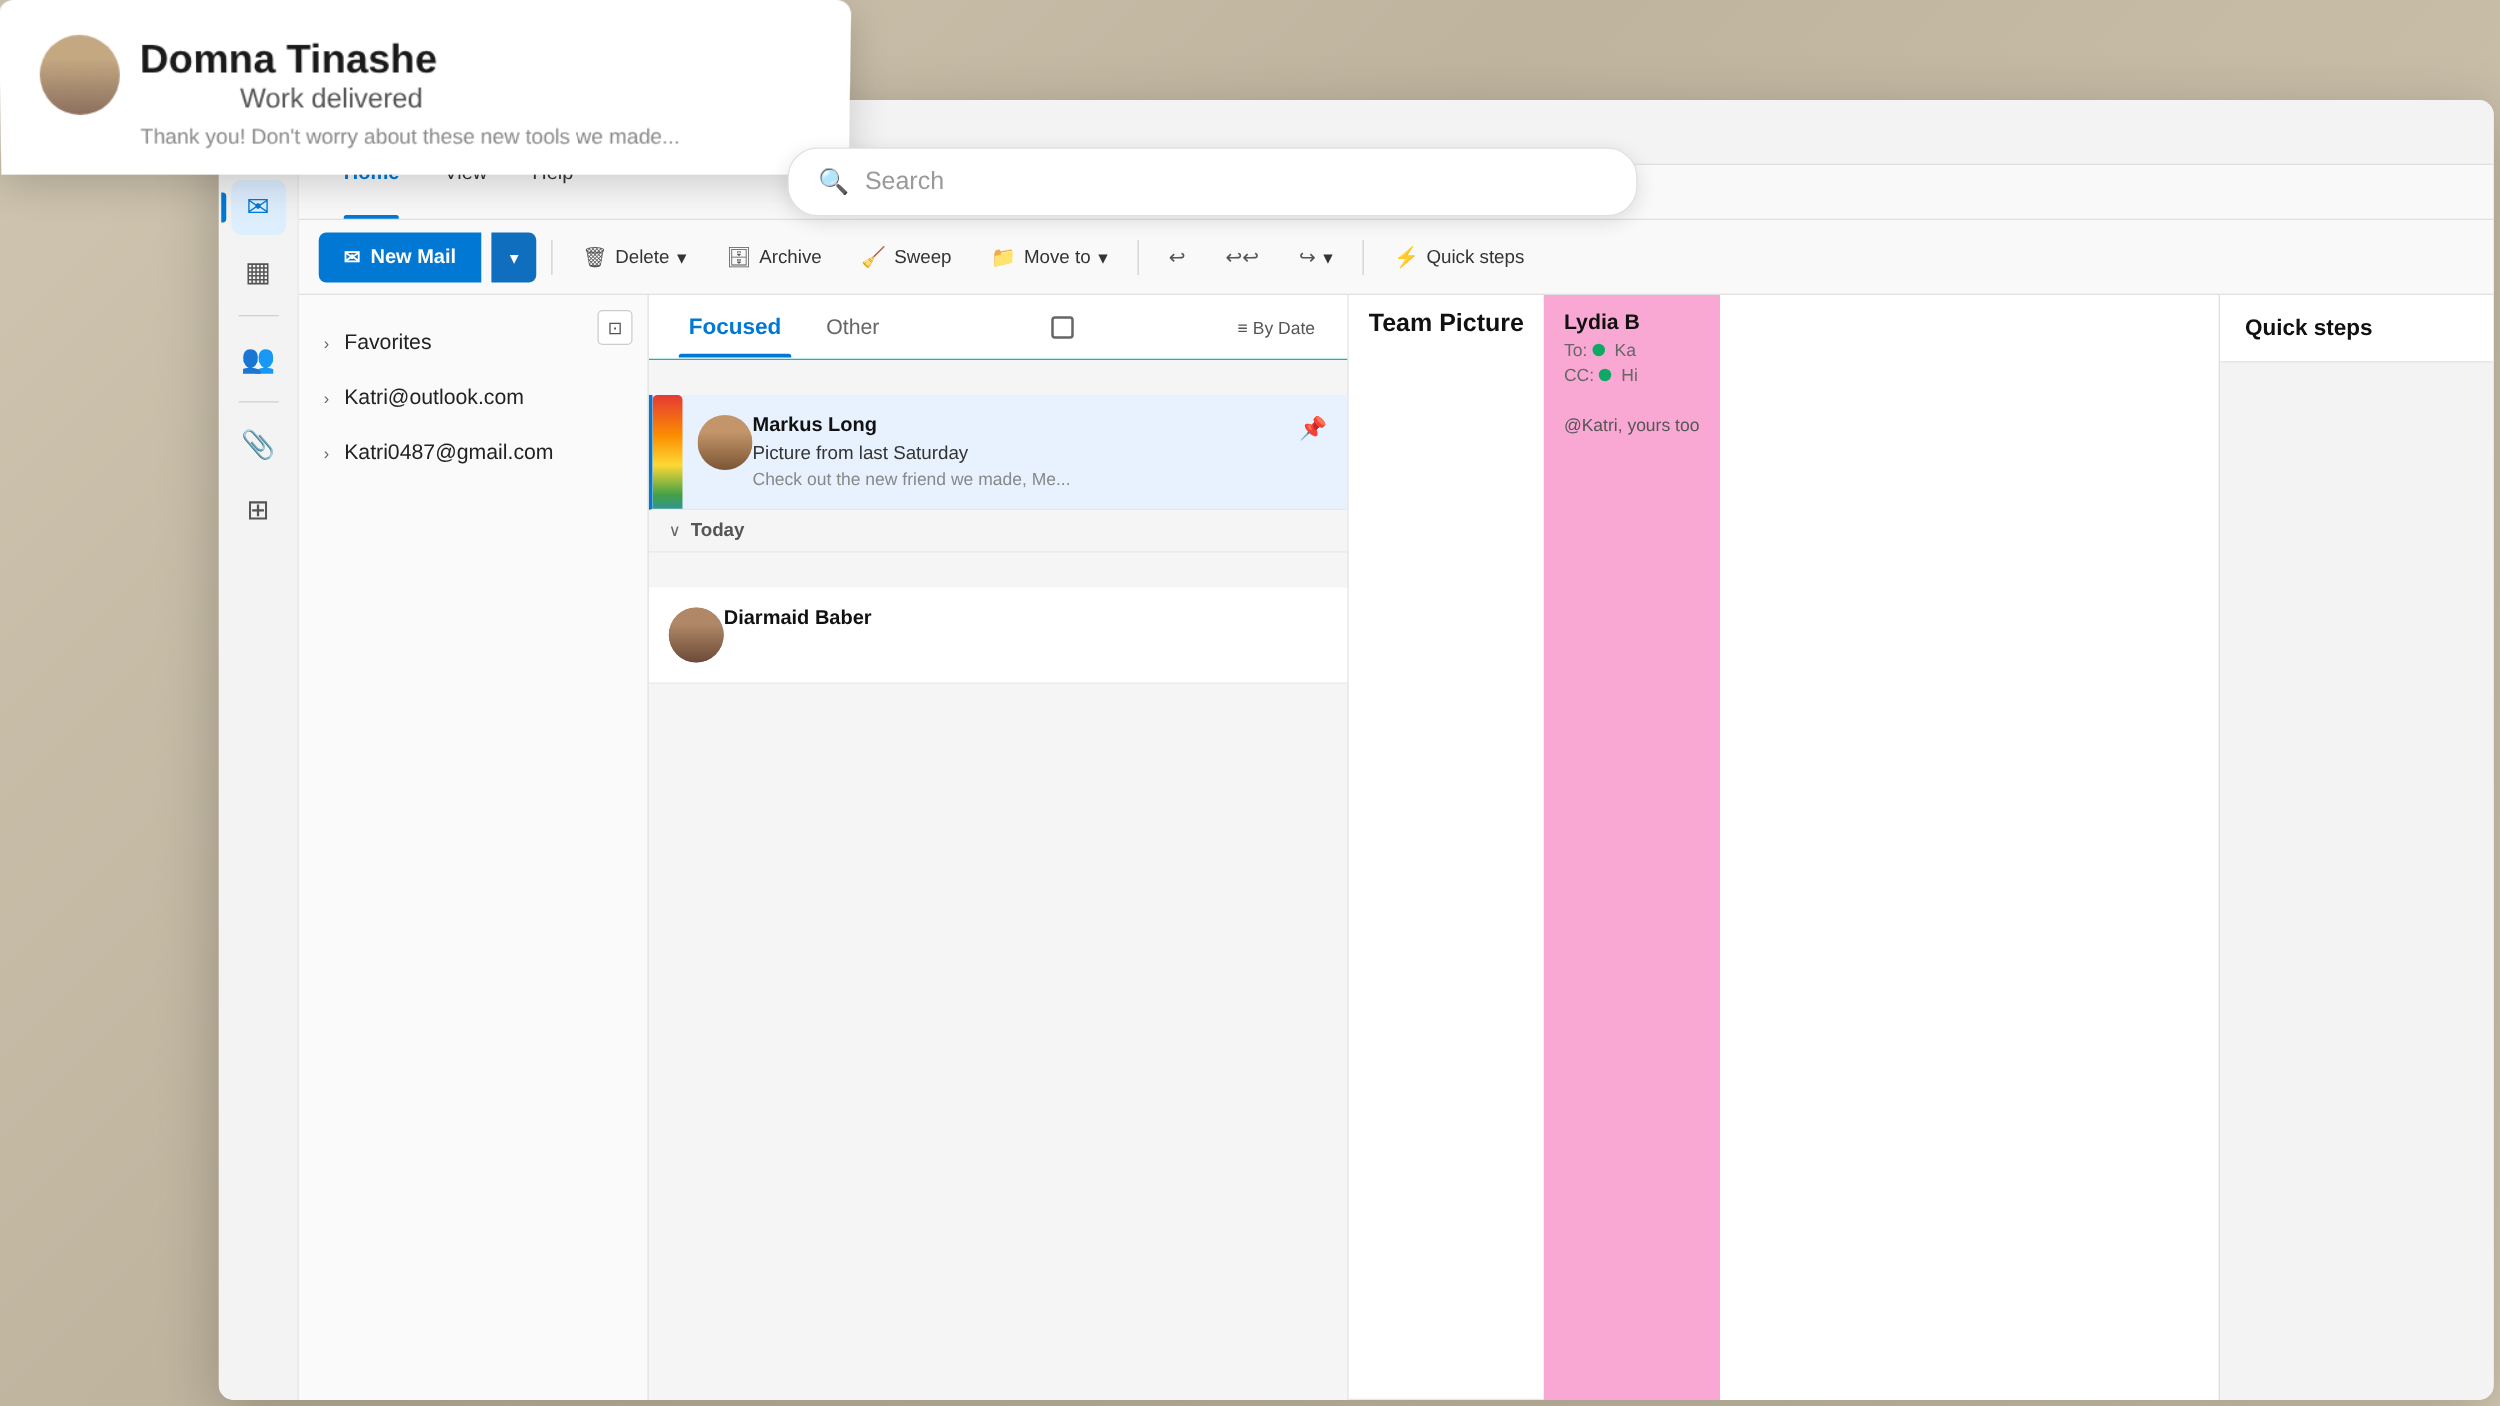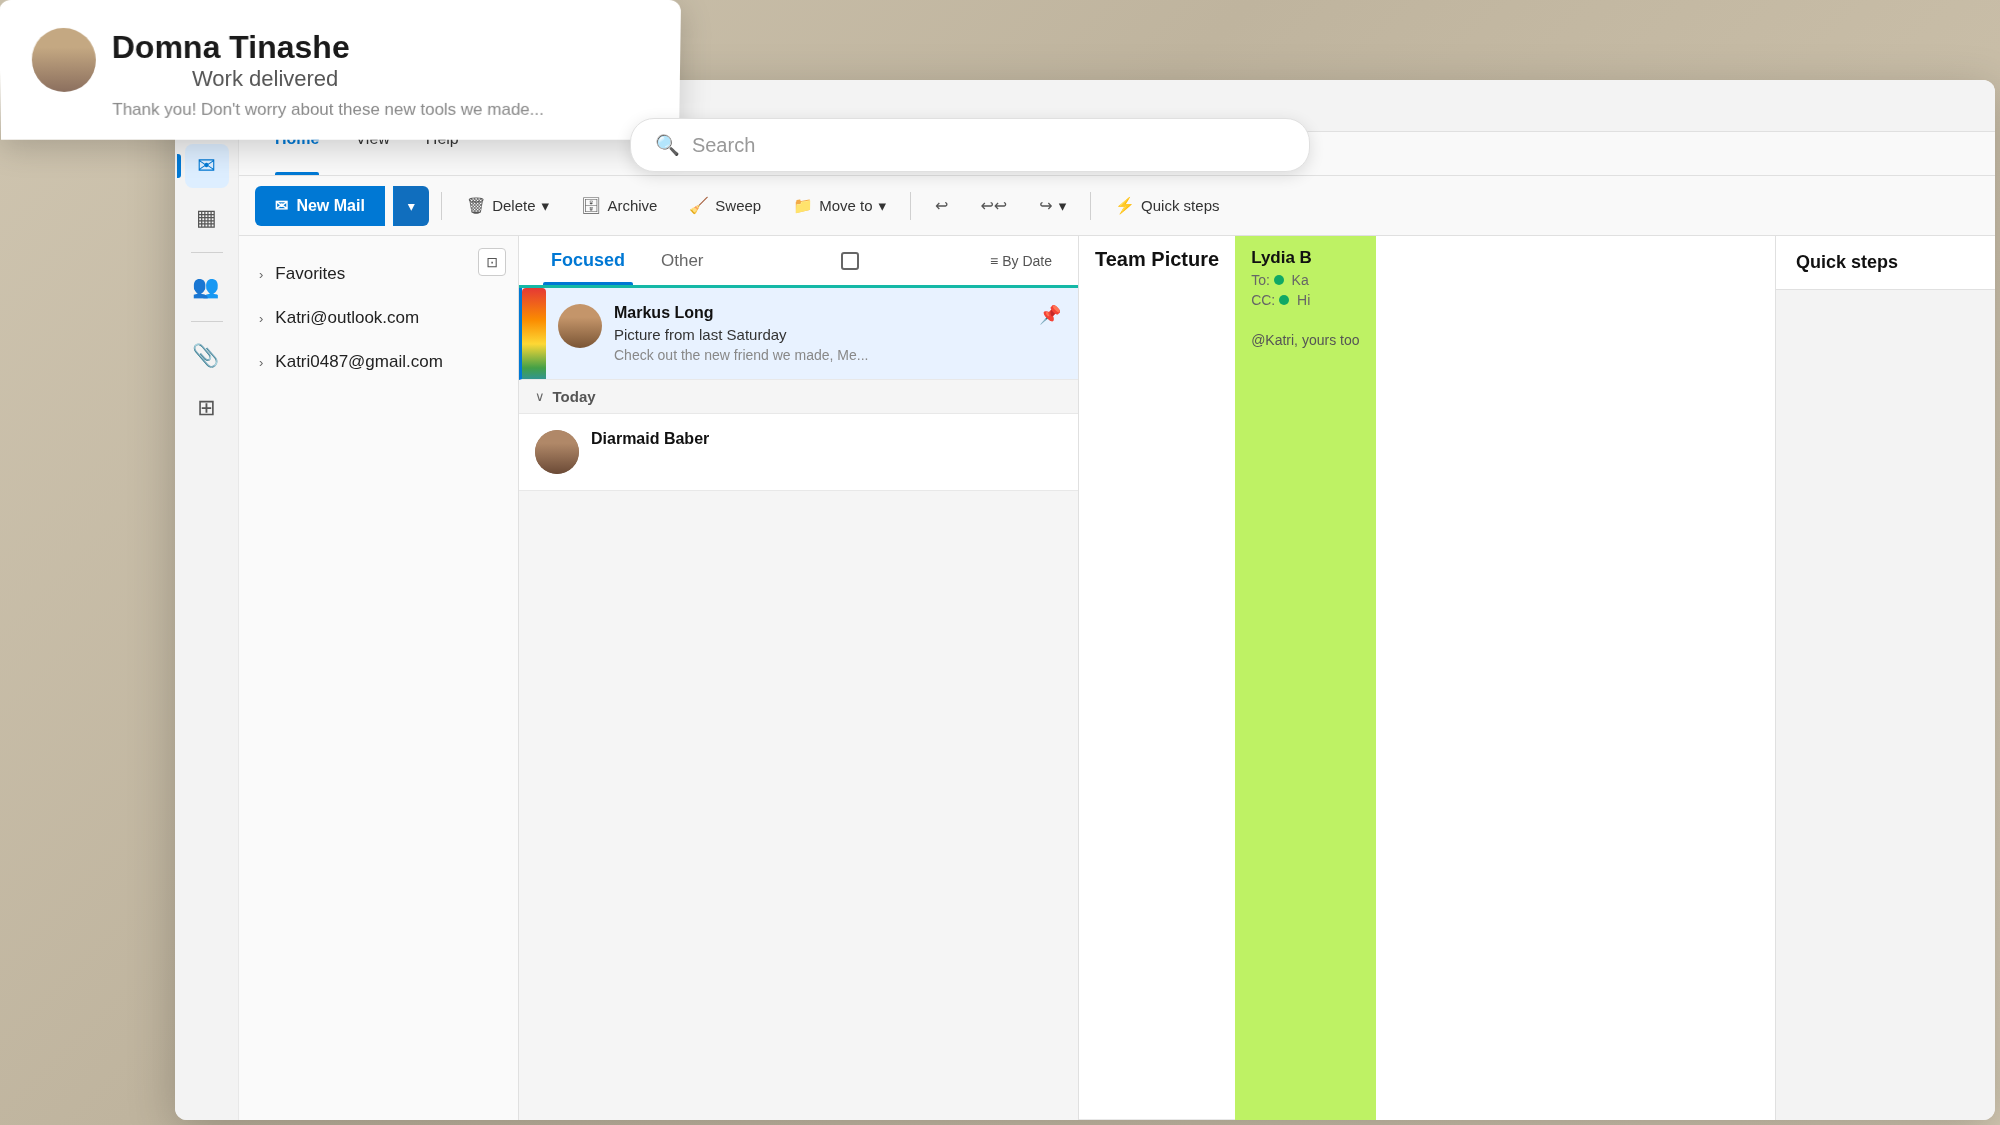--- a/index.html
+++ b/index.html
@@ -352,21 +352,21 @@
       flex-direction: column;
       overflow: hidden;
     }
 
     
     .mail-tabs {
       display: flex;
       align-items: center;
       padding: 0 16px;
       background: white;
-      border-bottom: 3px solid #14b8a6;
+      border-bottom: 1px solid #14b8a6;
       height: 52px;
       gap: 4px;
     }
     .mail-tab {
       padding: 14px 16px;
       font-size: 17px;
       color: #666;
       cursor: pointer;
       position: relative;
     }
@@ -407,23 +407,24 @@
       align-items: center;
       justify-content: center;
     }
 
     
     .email-item {
       background: white;
       border-bottom: 1px solid #e8e8e8;
       padding: 16px 16px;
       display: flex;
-      gap: 12px;
+      gap: 0;
       cursor: pointer;
       position: relative;
+      margin-top: 28px;
     }
     .email-item.selected {
       background: #e8f2ff;
       border-left: 3px solid #0078d4;
     }
     .email-avatar {
       width: 44px;
       height: 44px;
       border-radius: 50%;
       background: #5a3e2b;
@@ -544,21 +545,21 @@
     }
     .team-picture-title {
       font-size: 20px;
       font-weight: 700;
       color: #111;
     }
 
     
     .lydia-info {
       padding: 0 16px 16px;
-      background: #bef264;
+      background: #f9a8d4;
     }
     .lydia-name {
       font-size: 17px;
       font-weight: 600;
       color: #111;
     }
     .lydia-meta {
       font-size: 14px;
       color: #666;
       margin-top: 4px;

